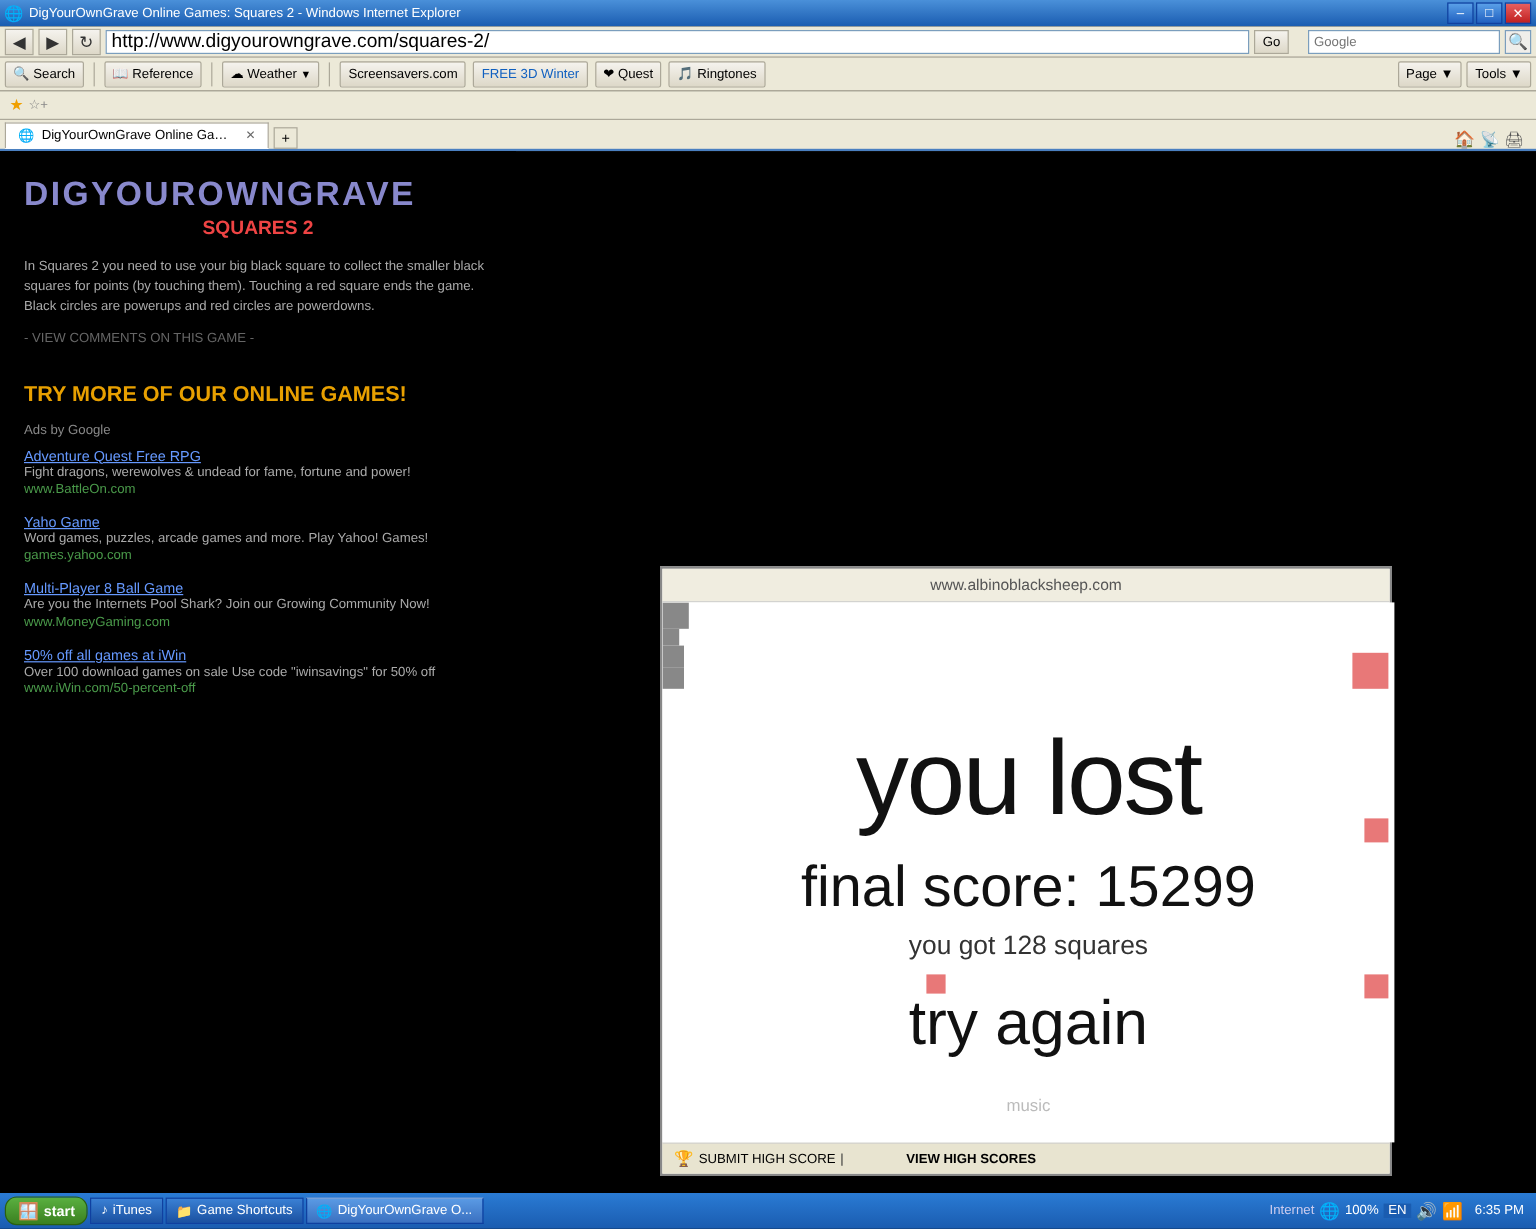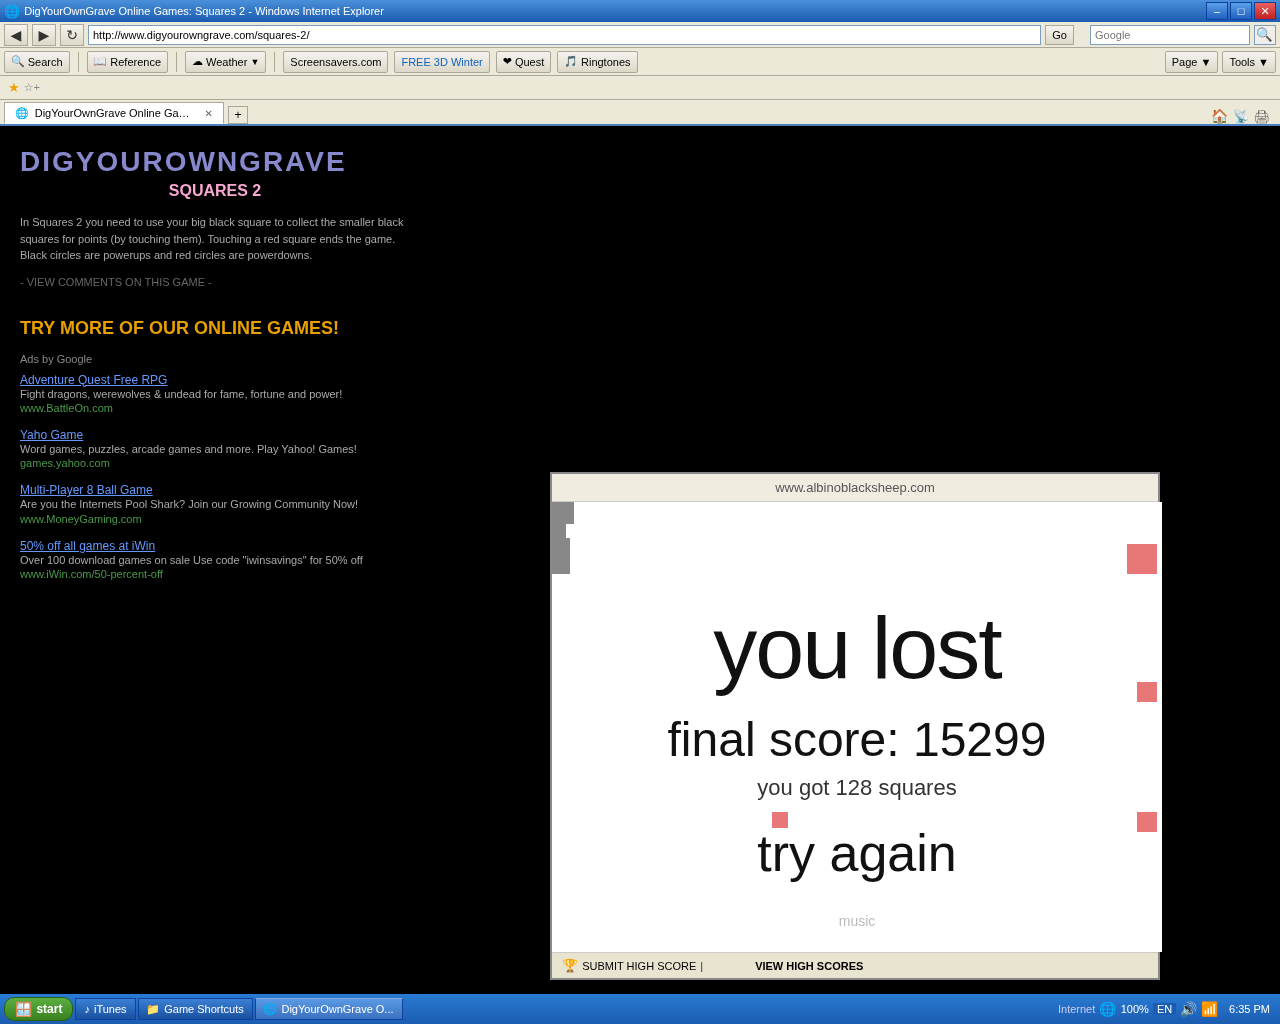--- a/index.html
+++ b/index.html
@@ -34,21 +34,21 @@
       gap: 4px;
       border-bottom: 1px solid #aca899;
     }
     .nav-btn {
       width: 24px; height: 22px; background: linear-gradient(to bottom, #f5f3ee, #ddd8c8);
       border: 1px solid #aca899; cursor: pointer; display: flex; align-items: center; justify-content: center;
       font-size: 14px; color: #333;
     }
     #url-box {
       flex: 1; height: 20px; border: 1px solid #7b9ebd; background: white;
-      padding: 0 4px; font-size: 11px;
+      padding: 0 4px; font-size: 16px;
     }
     .addr-btn {
       height: 20px; padding: 0 6px; background: linear-gradient(to bottom, #f5f3ee, #ddd8c8);
       border: 1px solid #aca899; cursor: pointer; font-size: 11px;
     }
     #google-box { width: 160px; height: 20px; border: 1px solid #7b9ebd; padding: 0 4px; font-size: 11px; }
 
     
     #toolbar {
       background: #ece9d8;
@@ -115,21 +115,21 @@
     }
     #site-title {
       font-size: 28px;
       font-weight: bold;
       color: #8888cc;
       letter-spacing: 2px;
       margin-bottom: 4px;
     }
     #game-title {
       font-size: 16px;
-      color: #f9a8d4;
+      color: #ef4444;
       font-weight: bold;
       text-align: center;
       margin-bottom: 14px;
     }
     #game-desc {
       font-size: 11px;
       color: #aaa;
       line-height: 1.5;
       margin-bottom: 12px;
     }

